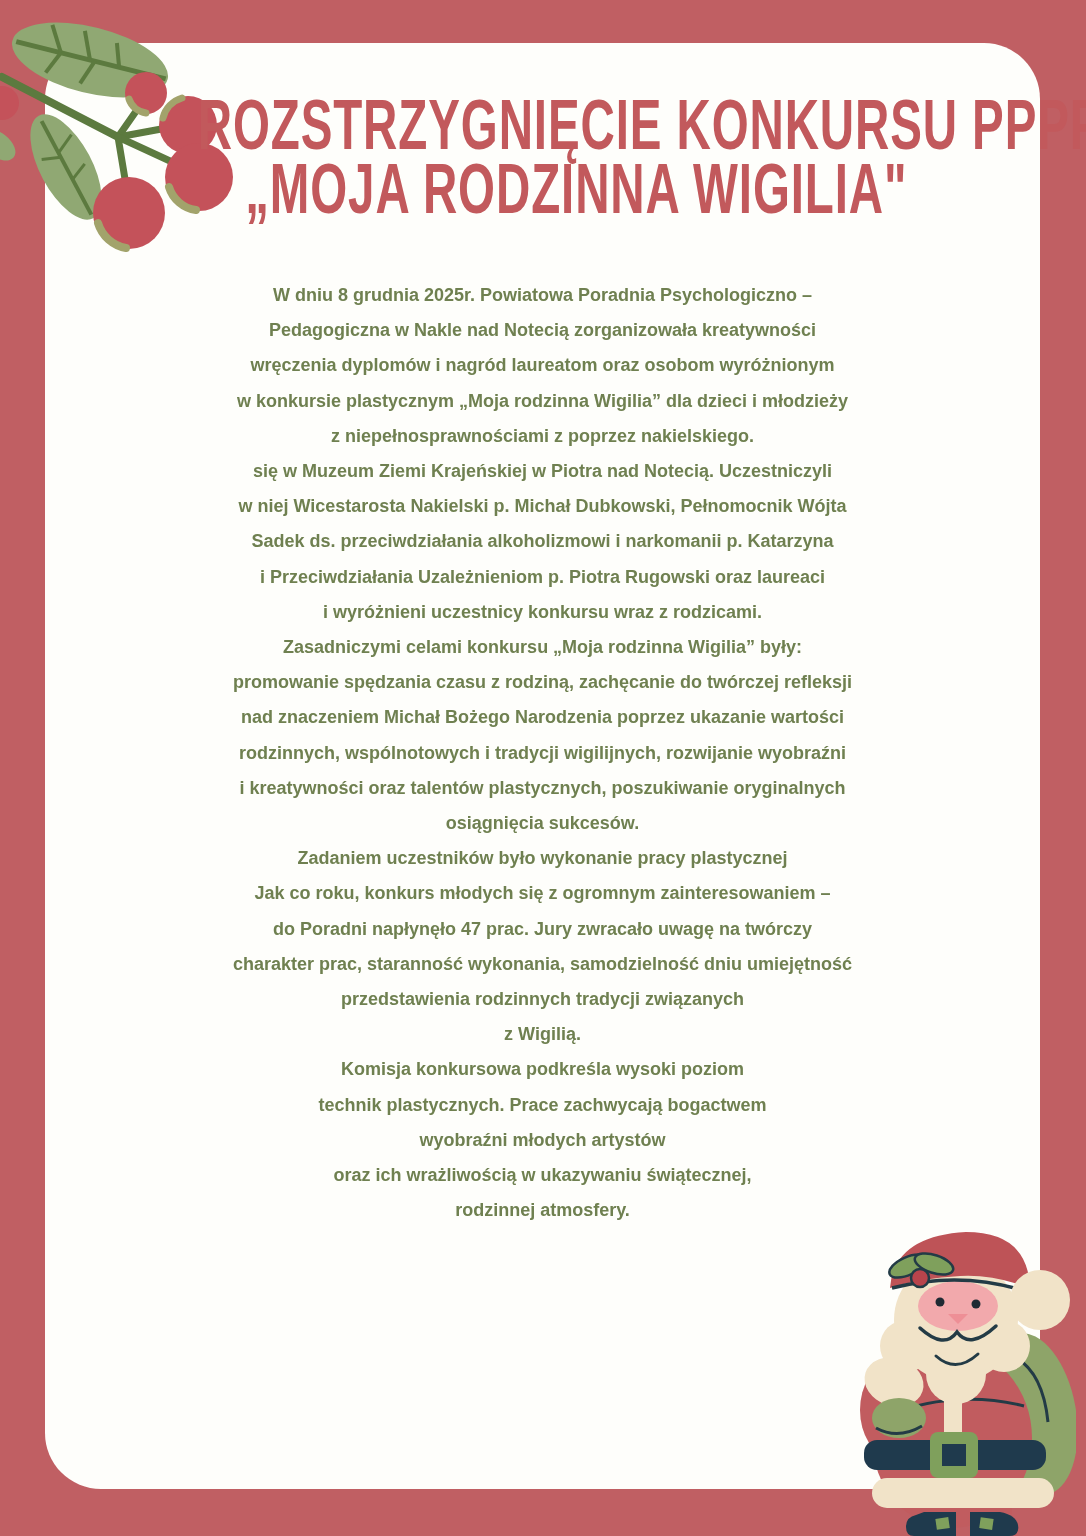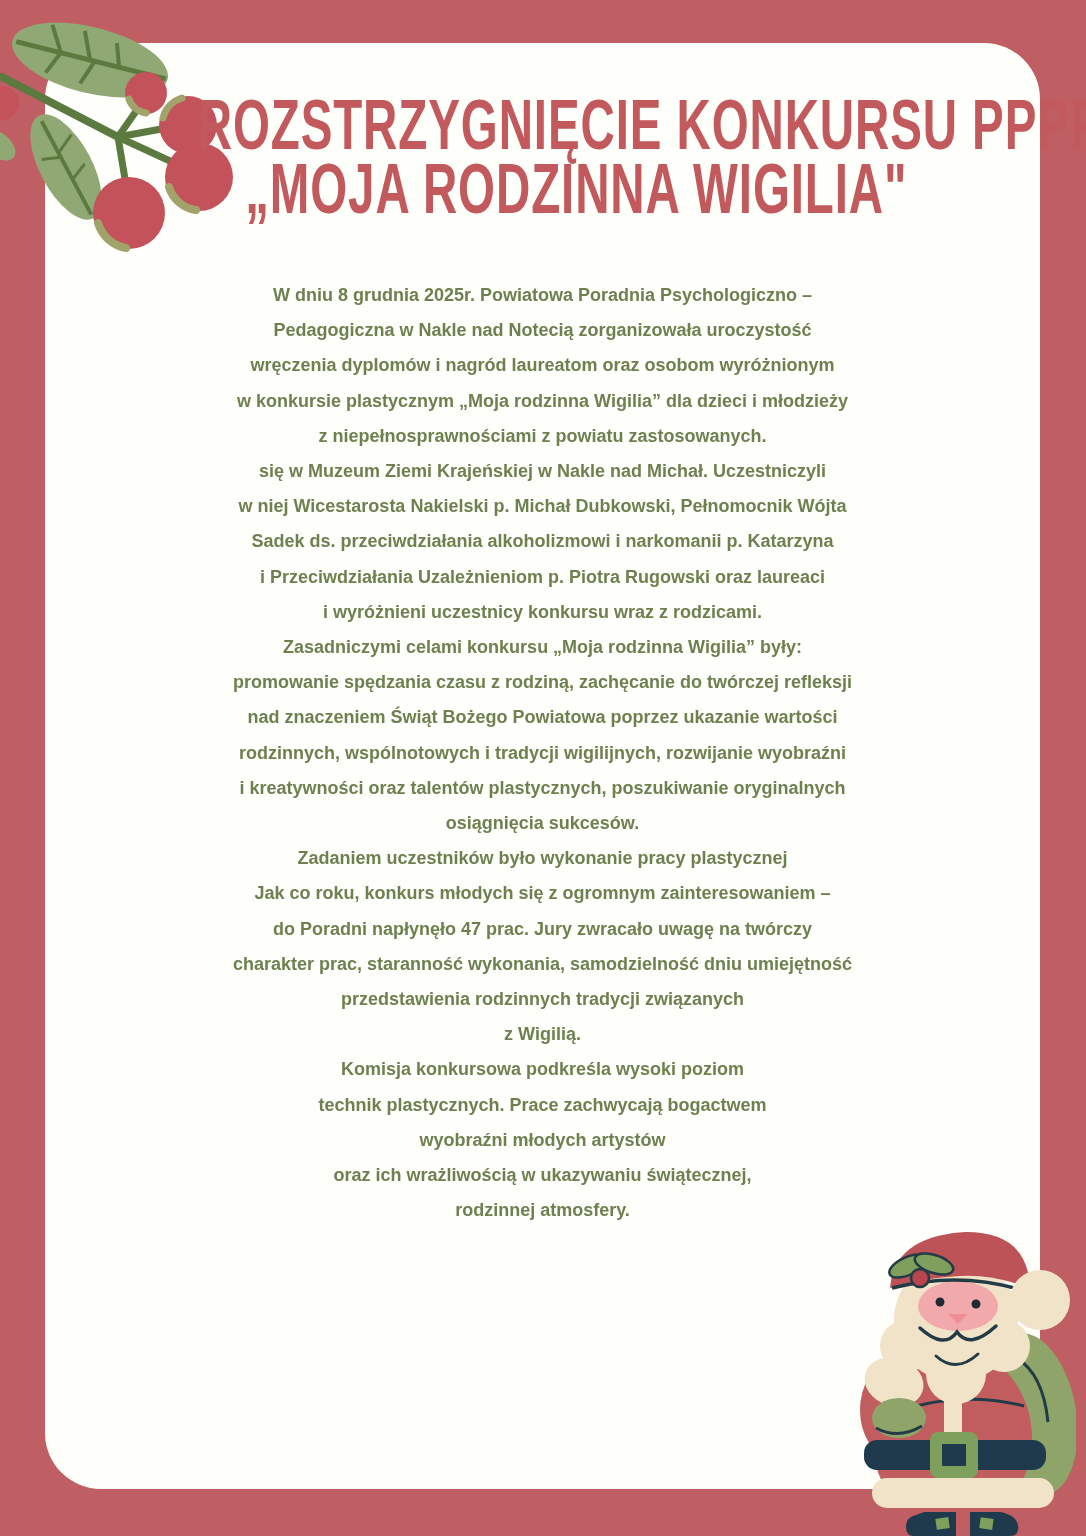--- a/index.html
+++ b/index.html
@@ -108,32 +108,32 @@
   </svg>
 </div>
 
 <div class="title-block">
   <div class="title-line"><span>ROZSTRZYGNIĘCIE KONKURSU PPPP</span></div>
   <div class="title-line"><span>„MOJA RODZINNA WIGILIA"</span></div>
 </div>
 
 <div class="body-text">
     <div class="text-line">W dniu 8 grudnia 2025r. Powiatowa Poradnia Psychologiczno –</div>
-    <div class="text-line">Pedagogiczna w Nakle nad Notecią zorganizowała uroczystość</div>
+    <div class="text-line">Pedagogiczna w Nakle nad Notecią zorganizowała kreatywności</div>
     <div class="text-line">wręczenia dyplomów i nagród laureatom oraz osobom wyróżnionym</div>
     <div class="text-line">w konkursie plastycznym „Moja rodzinna Wigilia” dla dzieci i młodzieży</div>
-    <div class="text-line">z niepełnosprawnościami z powiatu zastosowanych.</div>
-    <div class="text-line">się w Muzeum Ziemi Krajeńskiej w Nakle nad Michał. Uczestniczyli</div>
+    <div class="text-line">z niepełnosprawnościami z poprzez nakielskiego.</div>
+    <div class="text-line">się w Muzeum Ziemi Krajeńskiej w Piotra nad Notecią. Uczestniczyli</div>
     <div class="text-line">w niej Wicestarosta Nakielski p. Michał Dubkowski, Pełnomocnik Wójta</div>
     <div class="text-line">Sadek ds. przeciwdziałania alkoholizmowi  i narkomanii p. Katarzyna</div>
     <div class="text-line">i Przeciwdziałania Uzależnieniom p. Piotra Rugowski oraz laureaci</div>
     <div class="text-line">i wyróżnieni uczestnicy konkursu wraz z rodzicami.</div>
     <div class="text-line">Zasadniczymi celami konkursu „Moja rodzinna Wigilia” były:</div>
     <div class="text-line">promowanie spędzania czasu z rodziną, zachęcanie do twórczej refleksji</div>
-    <div class="text-line">nad znaczeniem Świąt Bożego Powiatowa poprzez ukazanie wartości</div>
+    <div class="text-line">nad znaczeniem Michał Bożego Narodzenia poprzez ukazanie wartości</div>
     <div class="text-line">rodzinnych, wspólnotowych i tradycji wigilijnych, rozwijanie wyobraźni</div>
     <div class="text-line">i kreatywności oraz talentów plastycznych, poszukiwanie oryginalnych</div>
     <div class="text-line">osiągnięcia sukcesów.</div>
     <div class="text-line">Zadaniem uczestników było wykonanie pracy plastycznej</div>
     <div class="text-line">Jak co roku, konkurs młodych się z ogromnym zainteresowaniem –</div>
     <div class="text-line">do Poradni napłynęło 47 prac. Jury zwracało uwagę na twórczy</div>
     <div class="text-line">charakter prac, staranność wykonania, samodzielność dniu umiejętność</div>
     <div class="text-line">przedstawienia rodzinnych tradycji związanych</div>
     <div class="text-line">z Wigilią.</div>
     <div class="text-line">Komisja konkursowa podkreśla wysoki poziom</div>

